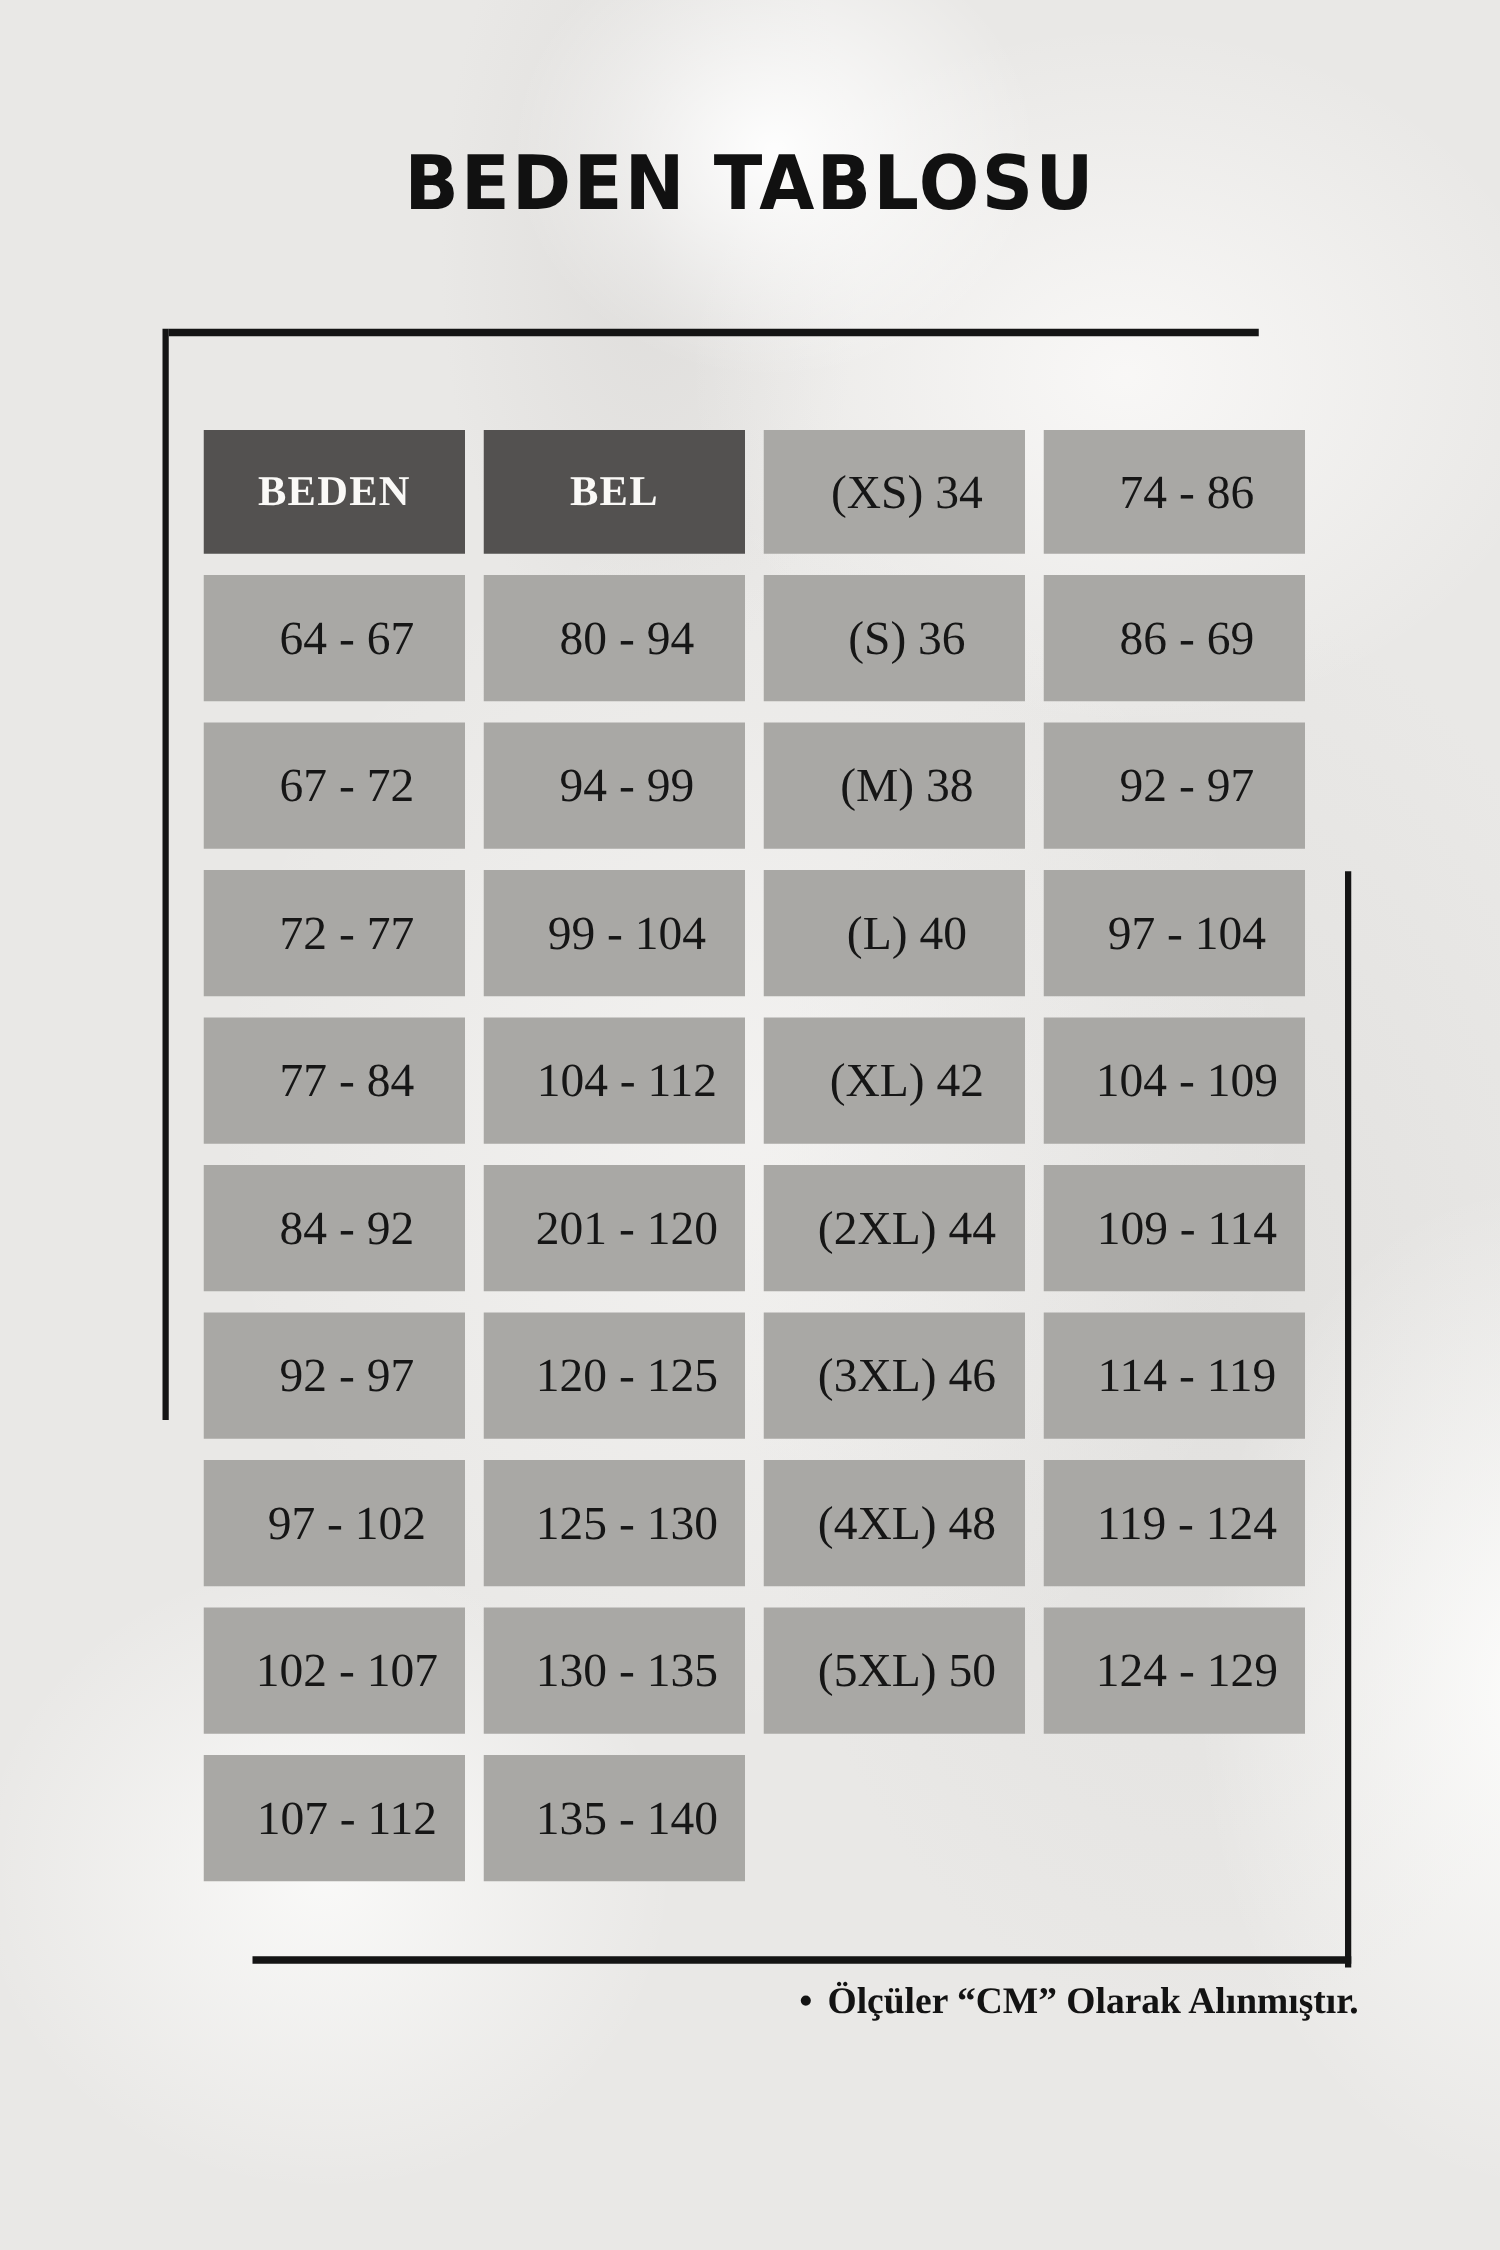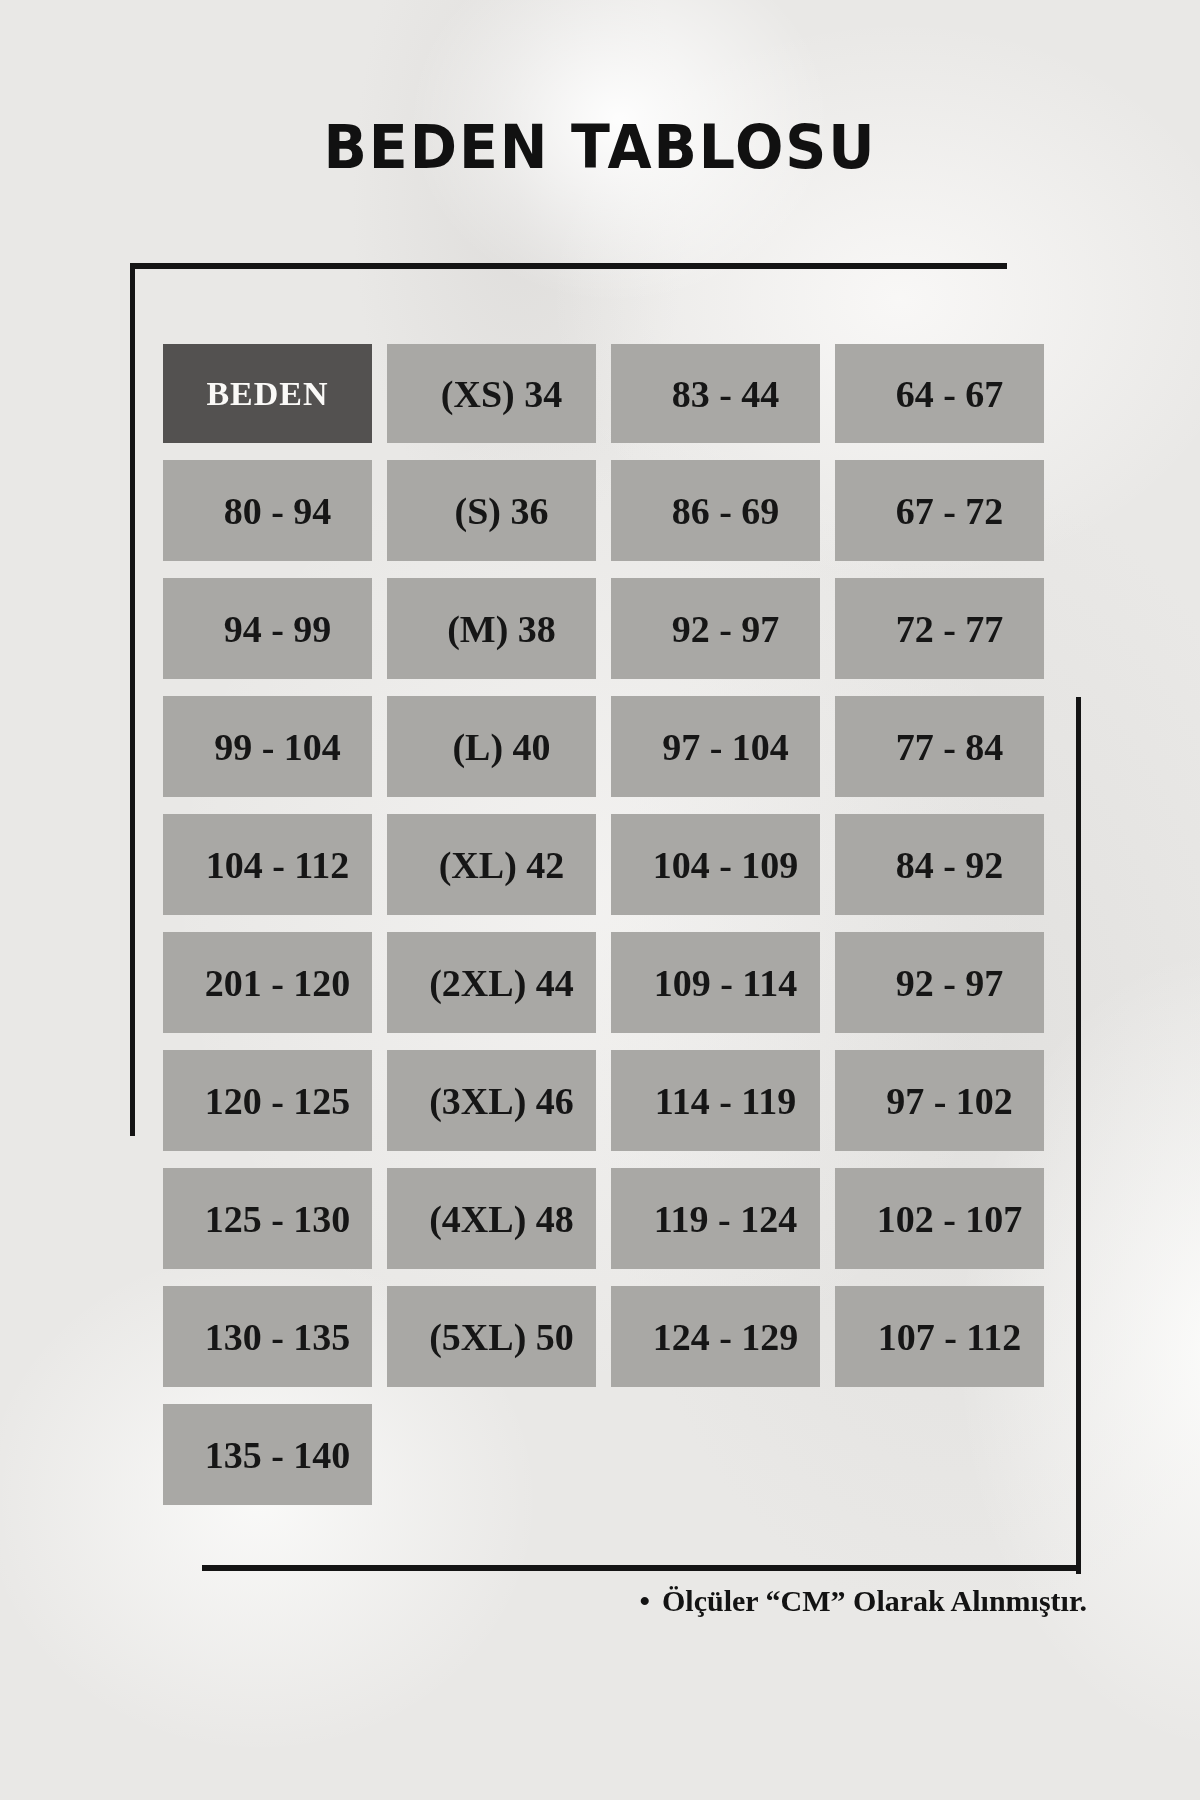--- a/index.html
+++ b/index.html
@@ -63,21 +63,21 @@
     display:flex;align-items:center;justify-content:center;
     font-weight:700;
     font-size:34px;
     letter-spacing:1px;
     text-align:right;
   }
   .cell{
     background:var(--cell-bg);
     color:var(--cell-text);
     display:flex;align-items:center;justify-content:center;
-    font-weight:700;
+    font-weight:400;
     font-size:38px;
     white-space:nowrap;
     padding-left:20px;
   }
   .footer{
     position:absolute;
     top:1584px;right:113px;
     white-space:nowrap;
     font-weight:700;
     font-size:30px;
@@ -92,24 +92,25 @@
 
 <h1 class="title">BEDEN TABLOSU</h1>
 
 <div class="line line-top"></div>
 <div class="line line-left"></div>
 <div class="line line-right"></div>
 <div class="line line-bottom"></div>
 
 <div class="table">
   <div class="hcell">BEDEN</div>
+  <div class="hcell">BEL</div>
 
   <div class="trow">
     <div class="cell">(XS) 34</div>
-    <div class="cell">83 - 44</div>
+    <div class="cell">74 - 86</div>
     <div class="cell">64 - 67</div>
     <div class="cell">80 - 94</div>
   </div>
   <div class="trow">
     <div class="cell">(S) 36</div>
     <div class="cell">86 - 69</div>
     <div class="cell">67 - 72</div>
     <div class="cell">94 - 99</div>
   </div>
   <div class="trow">

